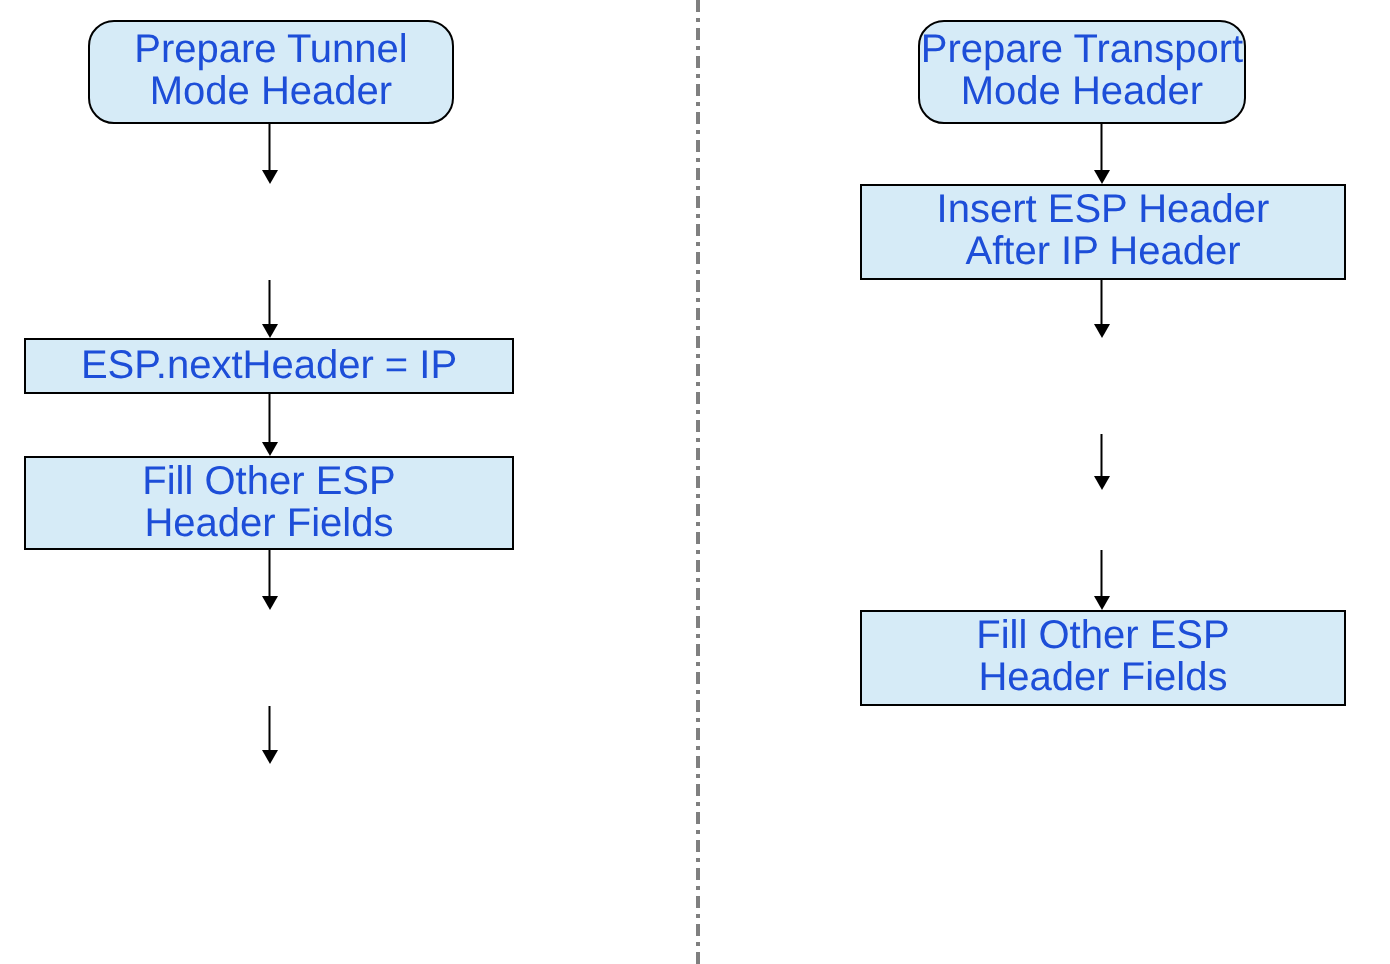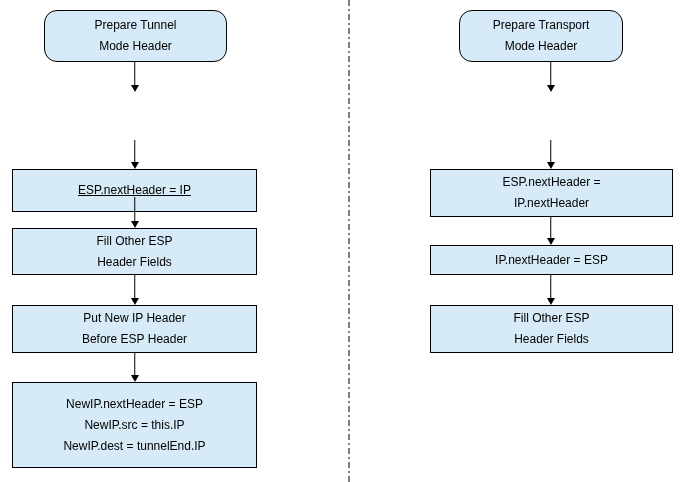--- a/index.html
+++ b/index.html
@@ -23,23 +23,23 @@
   }
   .node {
     position: absolute;
     background: var(--box-fill);
     border: 1.5px solid var(--box-border);
     display: flex;
     align-items: center;
     justify-content: center;
     text-align: center;
     white-space: pre-line;
-    font-size: 12px;
+    font-size: 20px;
     line-height: 21px;
-    color: #000000;
+    color: #1d4ed8;
   }
   .terminator {
     border-radius: 13px;
   }
   .arrow {
     position: absolute;
     width: 9px;
   }
   .arrow .shaft {
     position: absolute;
@@ -91,70 +91,64 @@
     <div class="shaft"></div>
     <div class="head"></div>
   </div>
 
 
   <div class="arrow" style="left:130px; top:140px; height:29px;">
     <div class="shaft"></div>
     <div class="head"></div>
   </div>
 
-  <div class="node" style="left:12px; top:169px; width:245px; height:43px;text-decoration:underline;">ESP.nextHeader = IP</div>
+  <div class="node" style="left:12px; top:169px; width:245px; height:28px;">ESP.nextHeader = IP</div>
 
   <div class="arrow" style="left:130px; top:197px; height:31px;">
     <div class="shaft"></div>
     <div class="head"></div>
   </div>
 
   <div class="node" style="left:12px; top:228px; width:245px; height:47px;">Fill Other ESP
 Header Fields</div>
 
   <div class="arrow" style="left:130px; top:275px; height:30px;">
     <div class="shaft"></div>
     <div class="head"></div>
   </div>
 
-  <div class="node" style="left:12px; top:305px; width:245px; height:48px;">Put New IP Header
-Before ESP Header</div>
 
   <div class="arrow" style="left:130px; top:353px; height:29px;">
     <div class="shaft"></div>
     <div class="head"></div>
   </div>
 
-  <div class="node" style="left:12px; top:382px; width:245px; height:86px;">NewIP.nextHeader = ESP
-NewIP.src = this.IP
-NewIP.dest = tunnelEnd.IP</div>
 
   <div class="node terminator" style="left:459px; top:10px; width:164px; height:52px;">Prepare Transport
 Mode Header</div>
 
   <div class="arrow" style="left:546px; top:62px; height:30px;">
     <div class="shaft"></div>
     <div class="head"></div>
   </div>
 
+  <div class="node" style="left:430px; top:92px; width:243px; height:48px;">Insert ESP Header
+After IP Header</div>
 
   <div class="arrow" style="left:546px; top:140px; height:29px;">
     <div class="shaft"></div>
     <div class="head"></div>
   </div>
 
-  <div class="node" style="left:430px; top:169px; width:243px; height:48px;">ESP.nextHeader =
-IP.nextHeader</div>
 
   <div class="arrow" style="left:546px; top:217px; height:28px;">
     <div class="shaft"></div>
     <div class="head"></div>
   </div>
 
-  <div class="node" style="left:430px; top:245px; width:243px; height:30px;">IP.nextHeader = ESP</div>
 
   <div class="arrow" style="left:546px; top:275px; height:30px;">
     <div class="shaft"></div>
     <div class="head"></div>
   </div>
 
   <div class="node" style="left:430px; top:305px; width:243px; height:48px;">Fill Other ESP
 Header Fields</div>
 
 </div>

